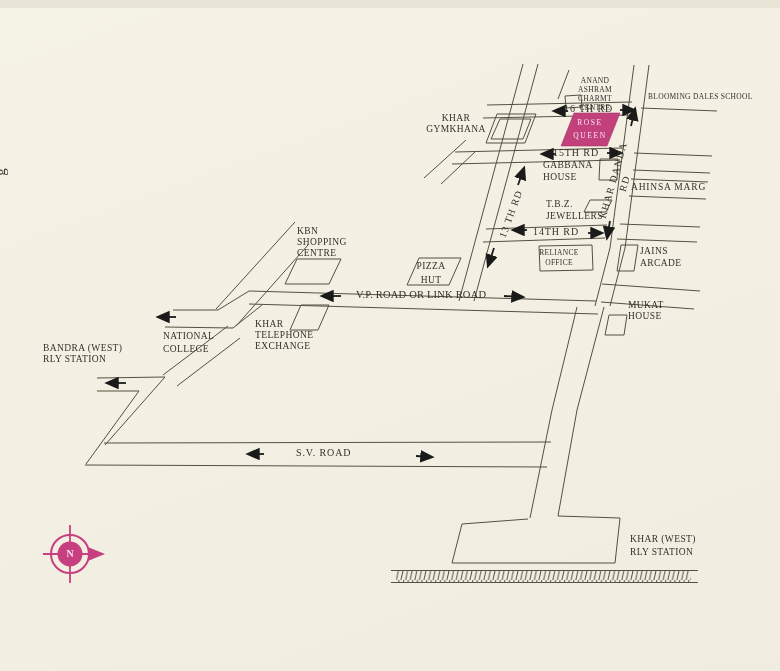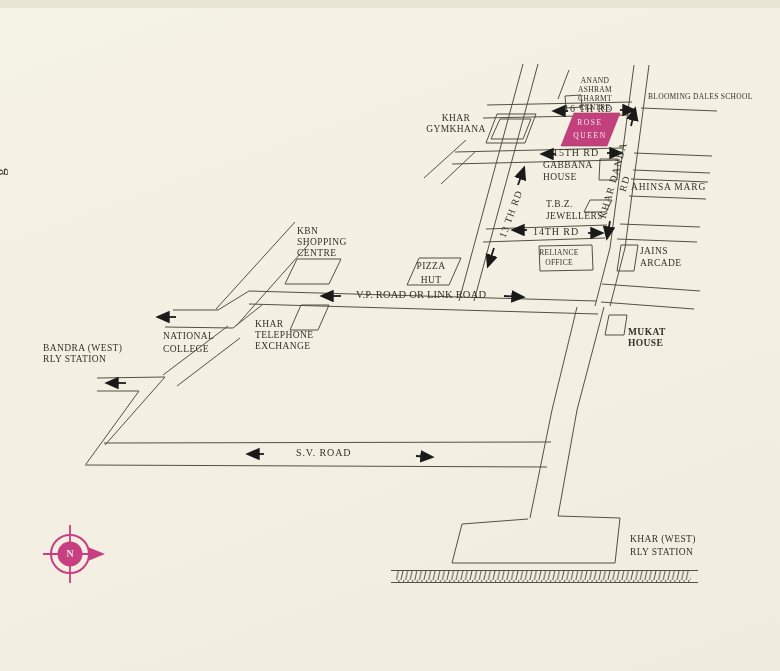--- a/index.html
+++ b/index.html
@@ -174,21 +174,21 @@
   <div class="lbl" style="left:163px;top:322px;line-height:12.5px;">NATIONAL
 COLLEGE</div>
 
   <div class="lbl" style="left:255px;top:311px;line-height:11px;">KHAR
 TELEPHONE
 EXCHANGE</div>
 
   <div class="lbl" style="left:43px;top:335px;line-height:11px;">BANDRA (WEST)
 RLY STATION</div>
 
-  <div class="lbl" style="left:628px;top:319px;line-height:11px;font-weight:bold;">MUKAT
+  <div class="lbl" style="left:628px;top:292px;line-height:11px;">MUKAT
 HOUSE</div>
 
   <div class="lbl road-lbl" style="left:296px;top:439px;">S.V. ROAD</div>
 
 
   <div class="lbl" style="left:630px;top:525px;line-height:12.5px;">KHAR (WEST)
 RLY STATION</div>
 
   <div class="lbl ctr north" style="left:63px;top:540px;width:14px;">N</div>
 

